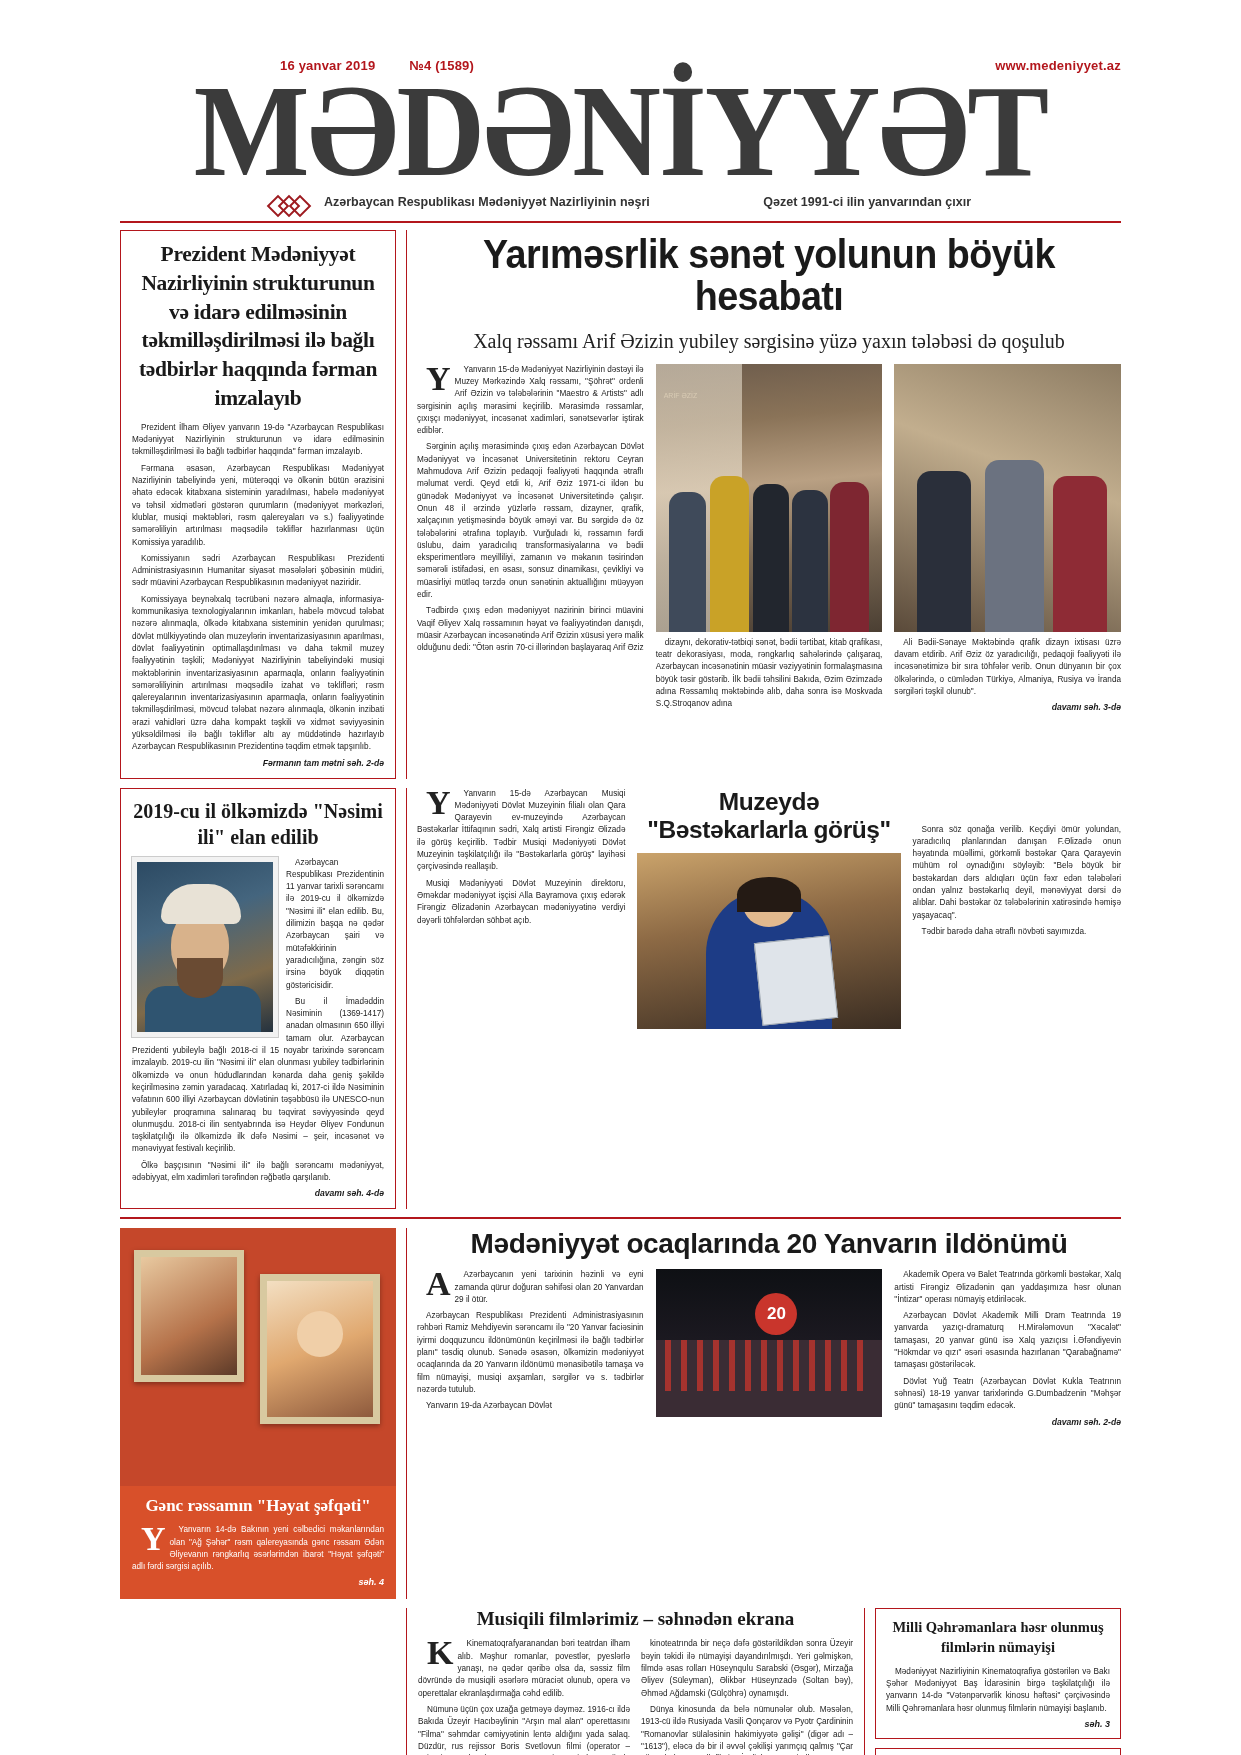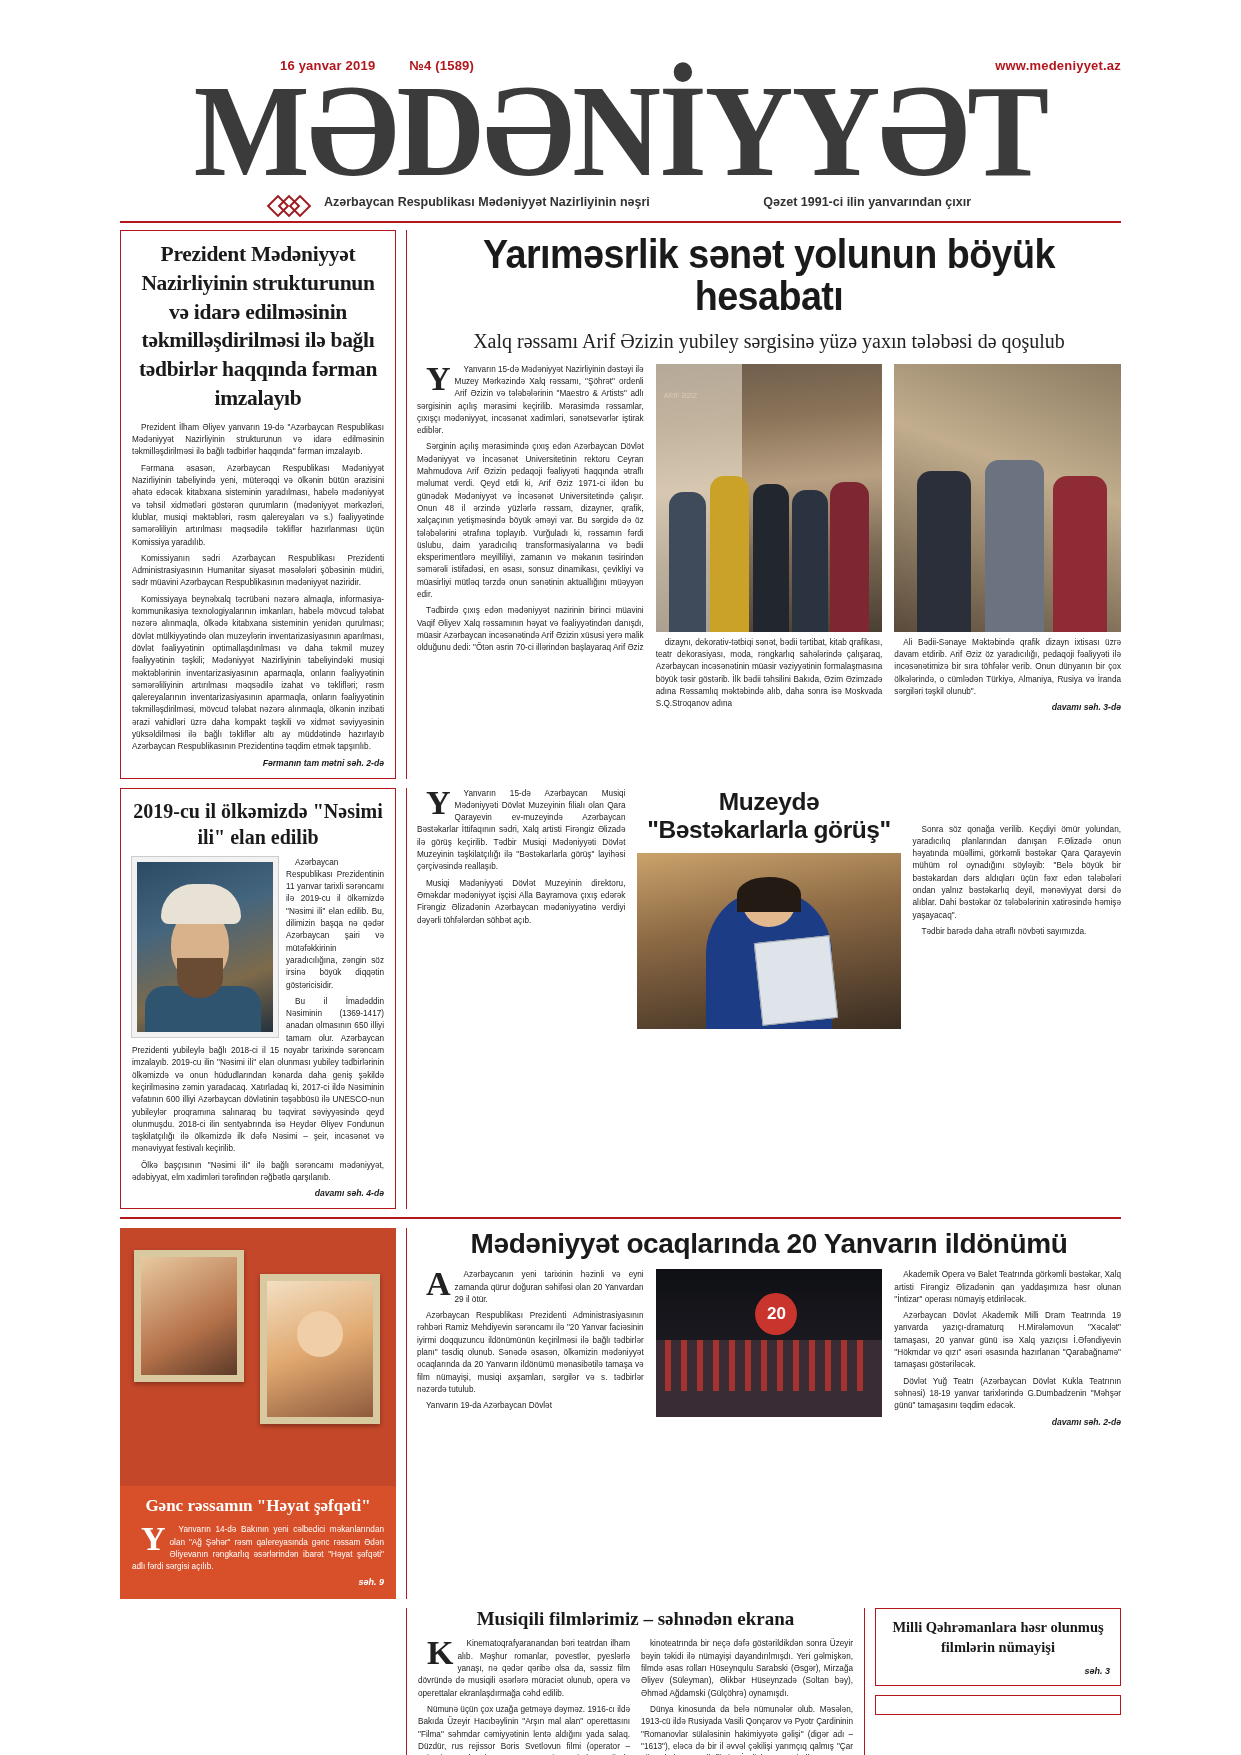--- a/index.html
+++ b/index.html
@@ -269,21 +269,21 @@
         <div class="frame f2">
             <div class="art"></div>
             <div class="face"></div>
           </div>
       </div>
       <div class="box-genc">
         <h3>Gənc rəssamın "Həyat şəfqəti"</h3>
         <div class="body-txt">
           <p><span class="dropcap">Y</span><span>Yanvarın 14-də Bakının yeni cəlbedici məkanlarından olan "Ağ Şəhər" rəsm qalereyasında gənc rəssam Ədən Əliyevanın rəngkarlıq əsərlərindən ibarət "Həyat şəfqəti" adlı fərdi sərgisi açılıb.</span></p>
         </div>
-        <div class="pgref">səh. 9</div>
+        <div class="pgref">səh. 4</div>
       </div>
     </div>
     <div class="vrule"></div>
     <div class="ocaq-r">
       <h2 class="ocaq-head">Mədəniyyət ocaqlarında 20 Yanvarın ildönümü</h2>
       <div class="ocaq-3">
         <div>
           <div class="body-txt">
             <p><span class="dropcap">A</span><span>Azərbaycanın yeni tarixinin həzinli və eyni zamanda qürur doğuran səhifəsi olan 20 Yanvardan 29 il ötür.</span></p>
             <p>Azərbaycan Respublikası Prezidenti Administrasiyasının rəhbəri Ramiz Mehdiyevin sərəncamı ilə "20 Yanvar faciəsinin iyirmi doqquzuncu ildönümünün keçirilməsi ilə bağlı tədbirlər planı" təsdiq olunub. Sənədə əsasən, ölkəmizin mədəniyyət ocaqlarında da 20 Yanvarın ildönümü mənasibətilə tamaşa və film nümayişi, musiqi axşamları, sərgilər və s. tədbirlər nəzərdə tutulub.</p>
@@ -325,20 +325,23 @@
             <p>kinoteatrında bir neçə dəfə göstərildikdən sonra Üzeyir bəyin təkidi ilə nümayişi dayandırılmışdı. Yeri gəlmişkən, filmdə əsas rolları Hüseynqulu Sarabski (Əsgər), Mirzağa Əliyev (Süleyman), Əlikbər Hüseynzadə (Soltan bəy), Əhməd Ağdamski (Gülçöhrə) oynamışdı.</p>
             <p>Dünya kinosunda da belə nümunələr olub. Məsələn, 1913-cü ildə Rusiyada Vasili Qonçarov və Pyotr Çardininin "Romanovlar sülaləsinin hakimiyyətə gəlişi" (digər adı – "1613"), eləcə də bir il əvvəl çəkilişi yarımçıq qalmış "Çar uğrunda həyat" adlı filmi M.İ.Qlinkanın eyniadlı operasının (sonralar bu opera "İvan Susanin" adı ilə tanındı) motivləri əsasında çəkilmişdi.</p>
           </div>
 
         </div>
       </div>
     </div>
     <div class="mus-r">
       <div class="rbox">
         <h3>Milli Qəhrəmanlara həsr olunmuş filmlərin nümayişi</h3>
+        <div class="body-txt">
+            <p>Mədəniyyət Nazirliyinin Kinematoqrafiya göstərilən və Bakı Şəhər Mədəniyyət Baş İdarəsinin birgə təşkilatçılığı ilə yanvarın 14-də "Vətənpərvərlik kinosu həftəsi" çərçivəsində Milli Qəhrəmanlara həsr olunmuş filmlərin nümayişi başlanıb.</p>
+          </div>
         <div class="pgref">səh. 3</div>
       </div>
       <div class="rbox">
         
         
         
       </div>
     </div>
   </div>
 

